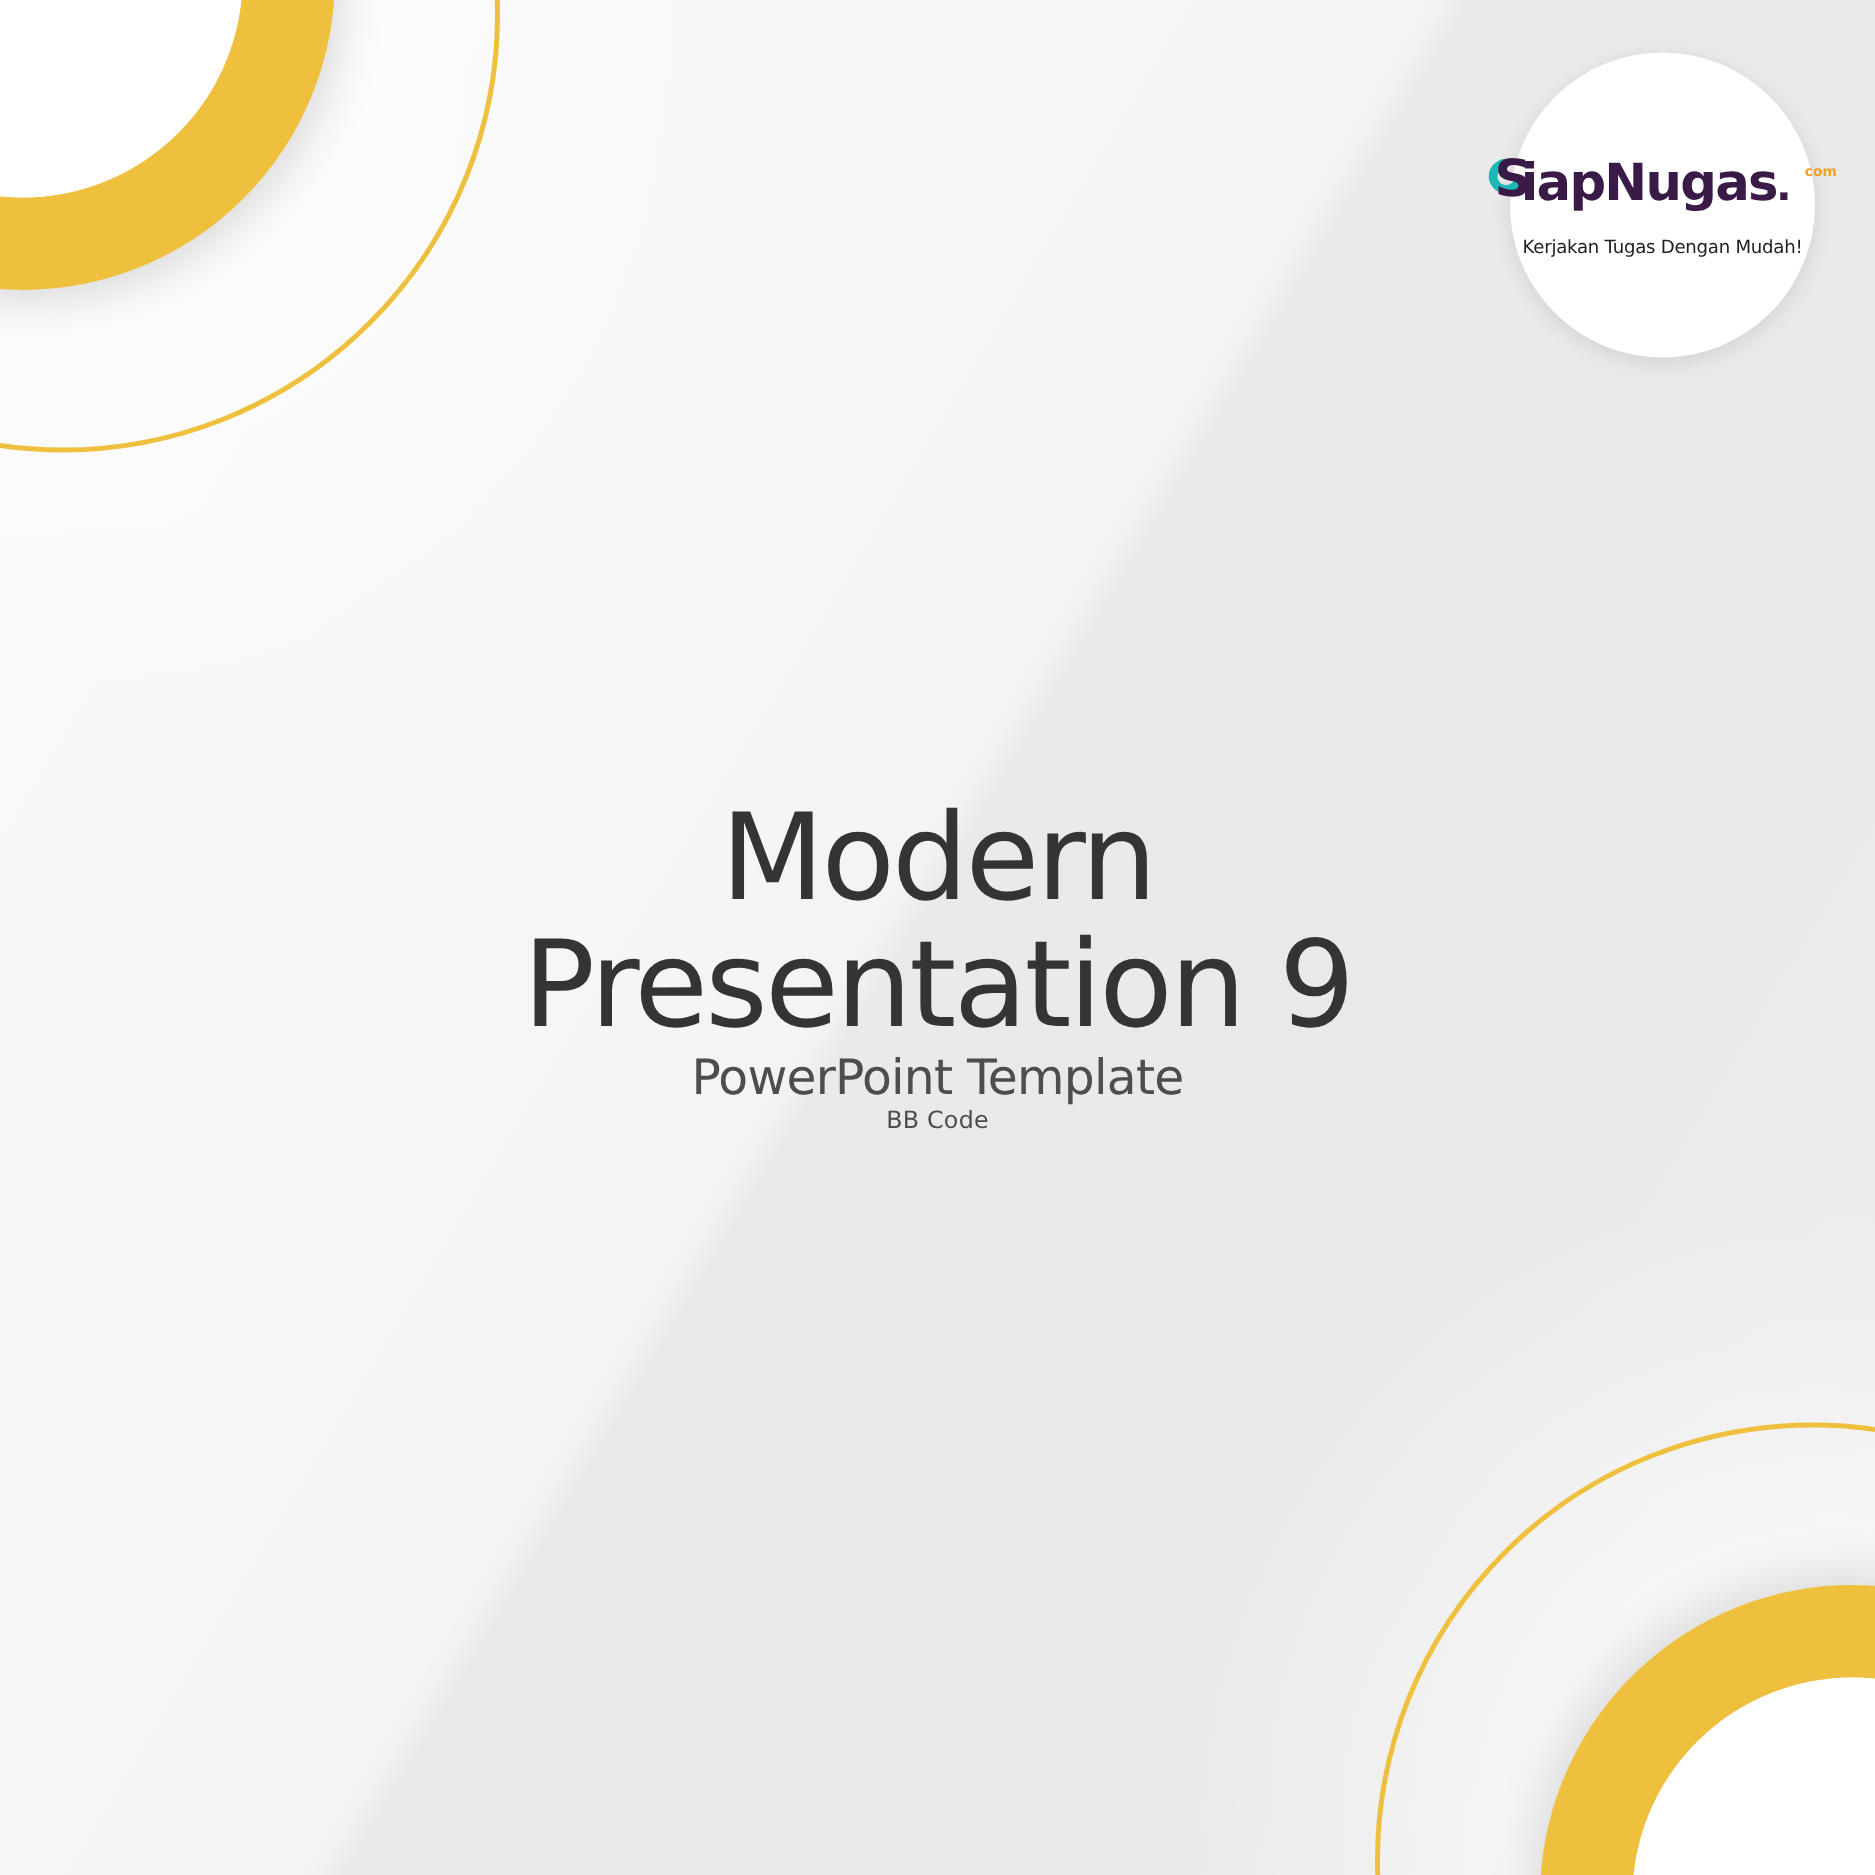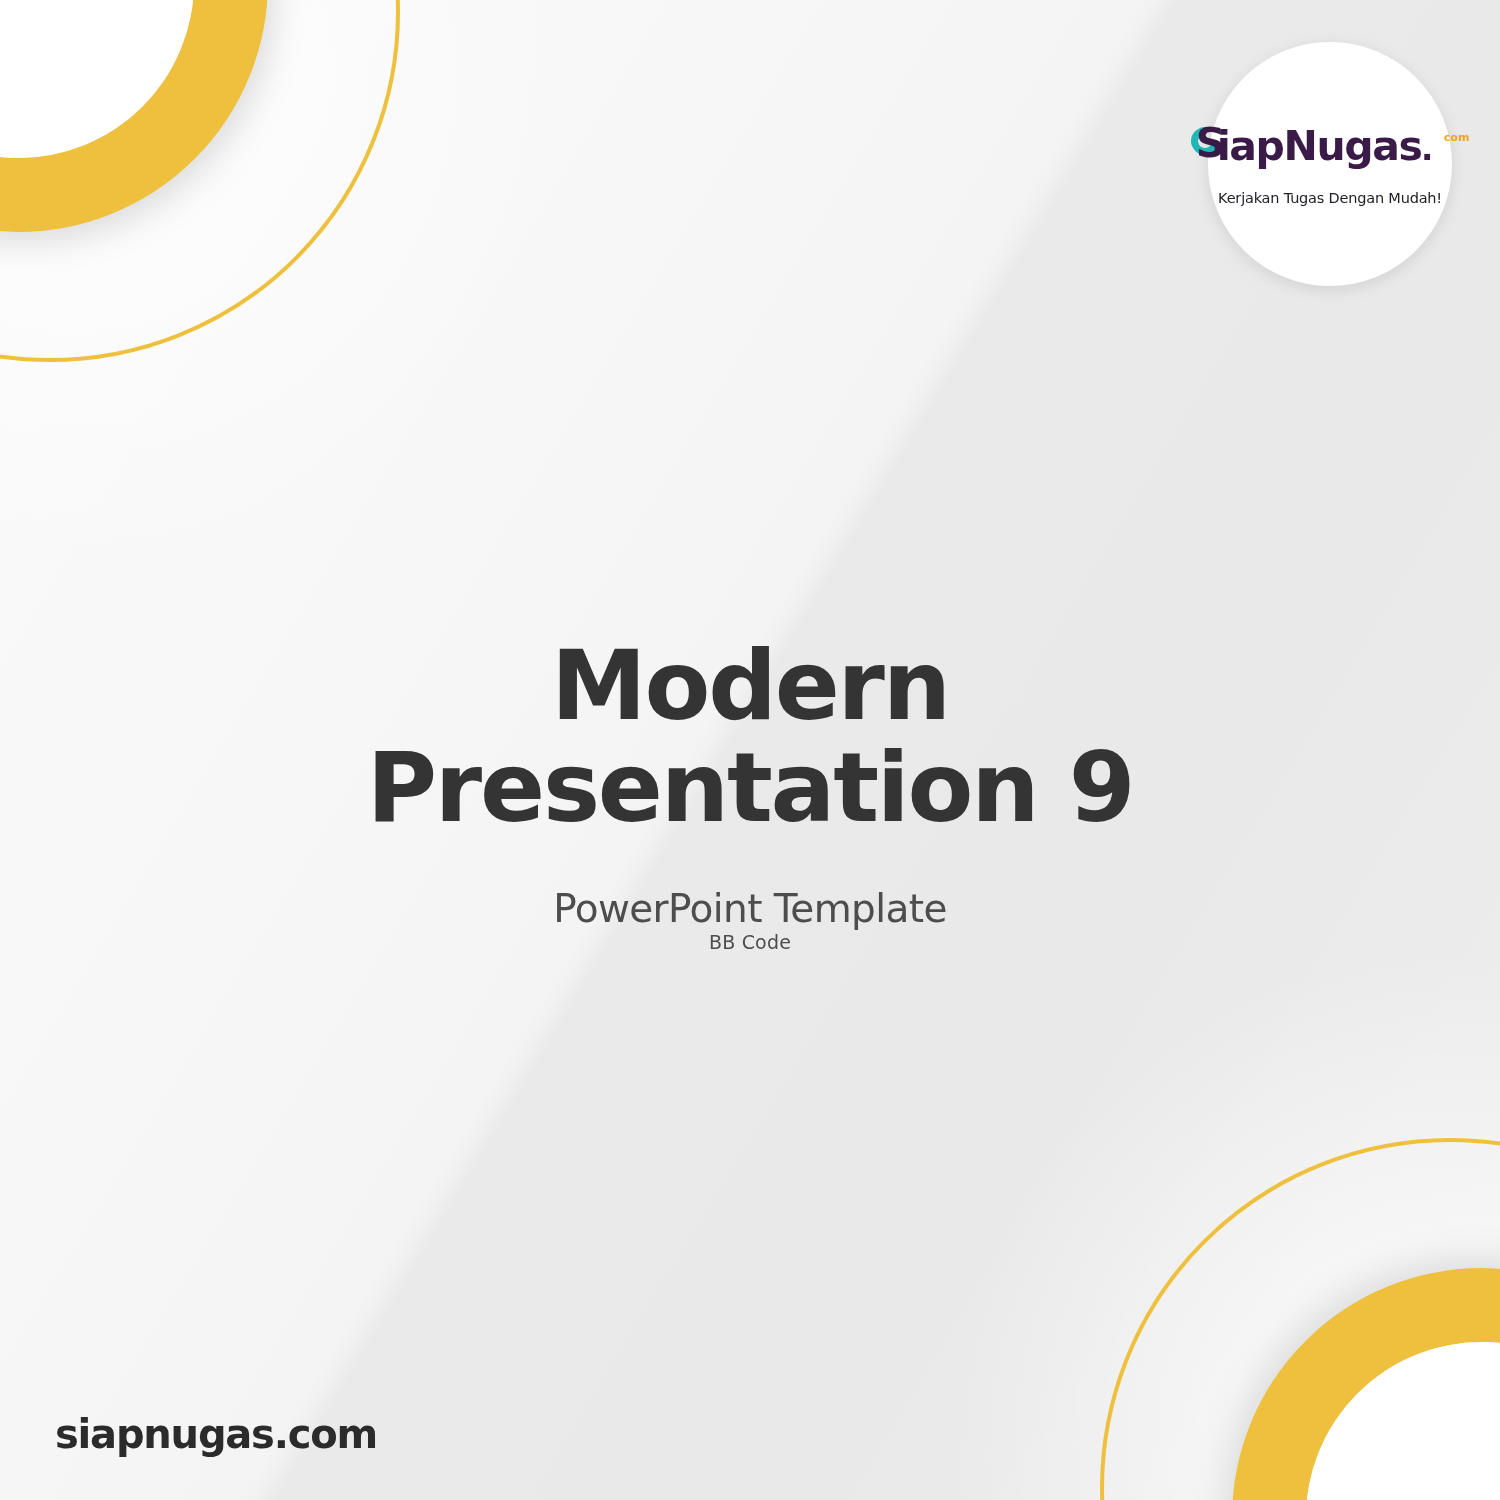--- a/index.html
+++ b/index.html
@@ -179,27 +179,26 @@
   .center-block {
     position:absolute;
     left:0; right:0;
     top:636px;
     text-align:center;
     padding:0 120px;
   }
   .slide-title {
     font-size:96px;
     line-height:1.06;
-    font-weight:bold;
+    font-weight:normal;
     color:#343434;
     letter-spacing:-2.2px;
     font-family:"DejaVu Sans", sans-serif;
   }
   .slide-subtitle {
-    margin-top:46px;
     font-size:39px;
     font-weight:normal;
     color:#4d4d4d;
     letter-spacing:-0.6px;
     font-family:"DejaVu Sans", sans-serif;
   }
   .slide-caption {
     margin-top:0;
     font-size:19px;
     font-weight:normal;
@@ -253,15 +252,14 @@
 
   <div class="center-block">
     <div class="slide-title">
       <div>Modern</div>
       <div>Presentation 9</div>
     </div>
     <div class="slide-subtitle">PowerPoint Template</div>
     <div class="slide-caption">BB Code</div>
   </div>
 
-  <div class="footer-url">siapnugas.com</div>
 
 </div>
 
 </body></html>

